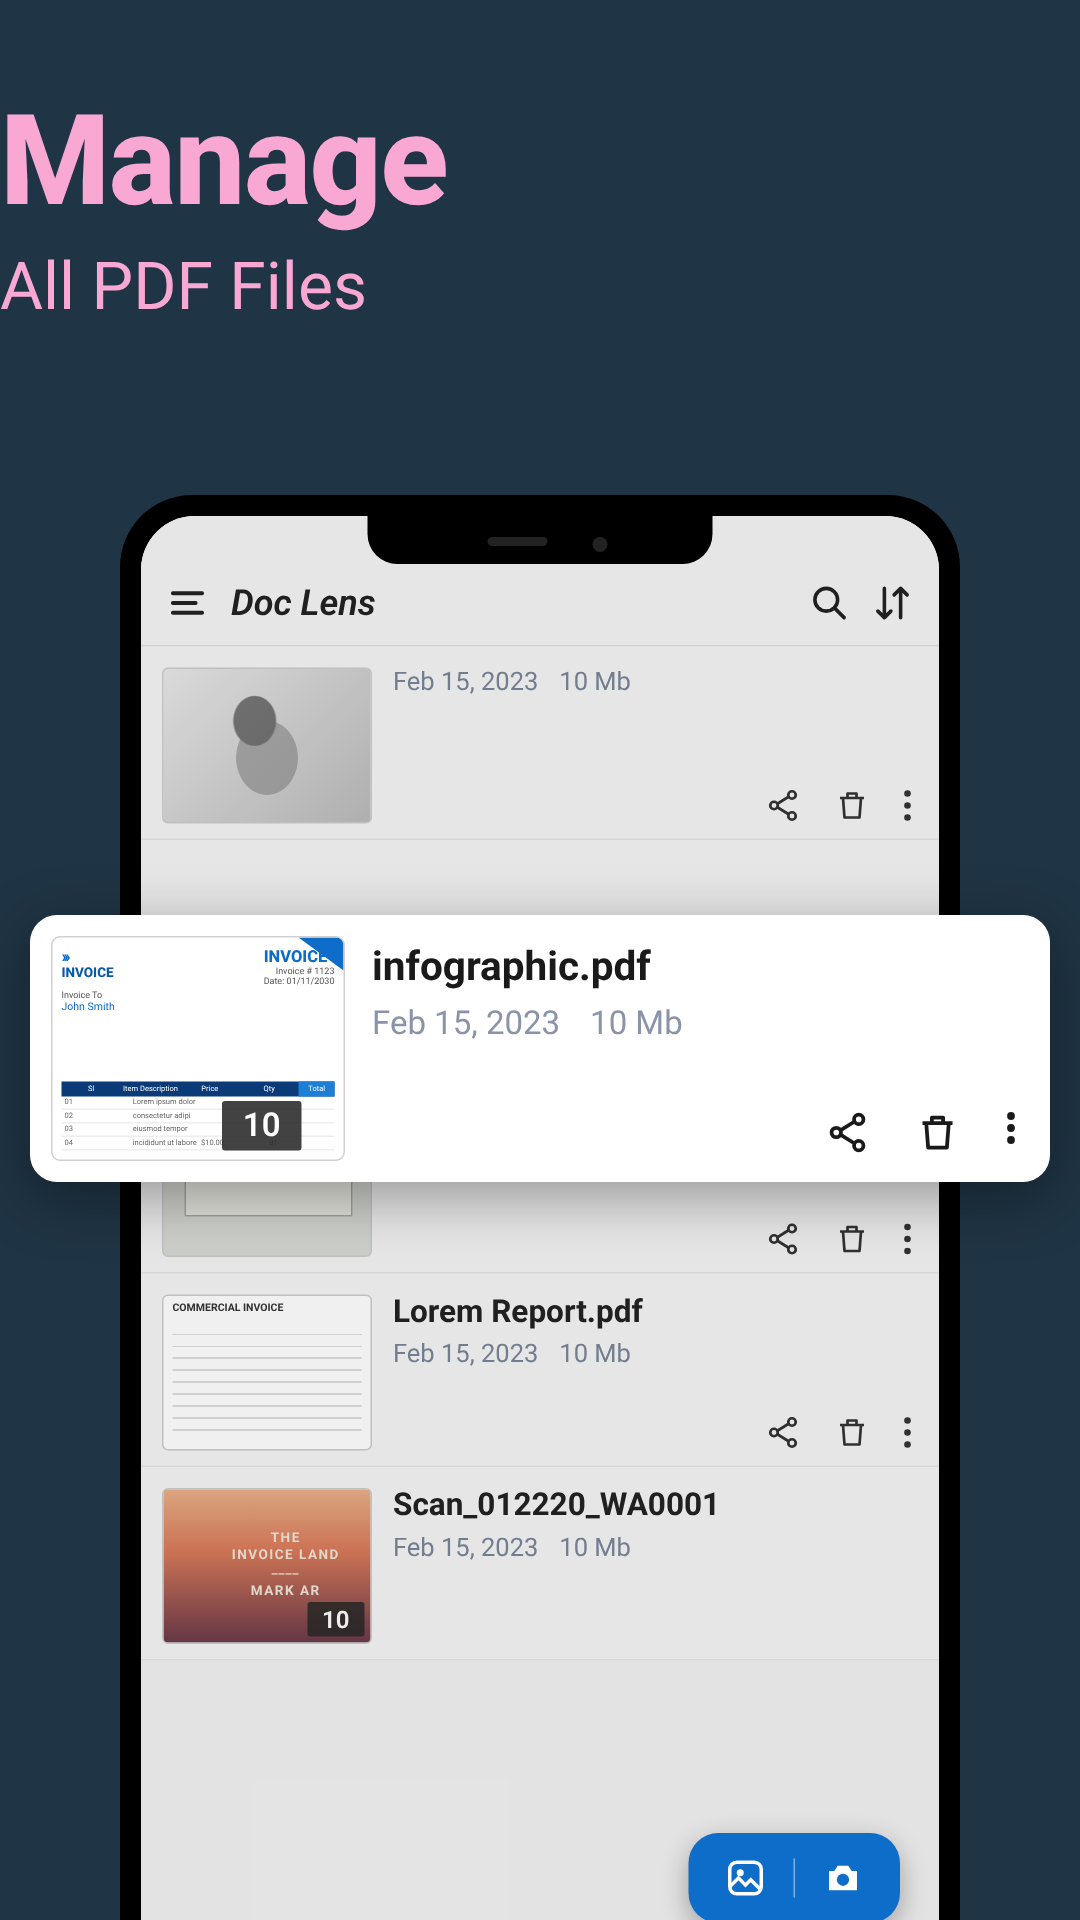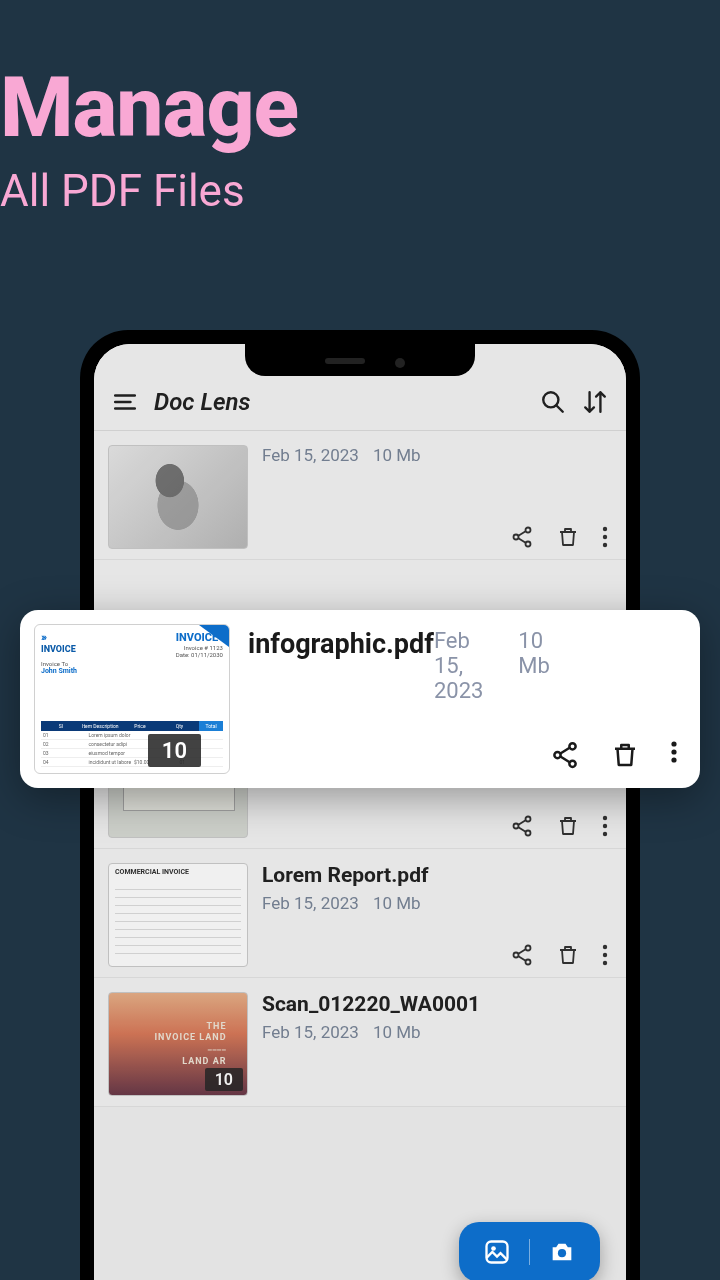--- a/index.html
+++ b/index.html
@@ -77,21 +77,21 @@
 
 
 .thumb-sketch { background: linear-gradient(135deg, #e8e8e8, #bbb); }
 .thumb-sketch::before { content:''; position:absolute; top:10%; left:20%; width:60%; height:80%; background: radial-gradient(ellipse at 40% 30%, #333 0%, #333 20%, transparent 21%), radial-gradient(ellipse at 50% 60%, #888 0%, #888 35%, transparent 36%); opacity:0.6; }
 .thumb-id { background: #d9dcd6; }
 .thumb-id::after { content:''; position:absolute; top:18%; left:10%; width:80%; height:55%; background:#eef0e8; border:1px solid #aaa; }
 .thumb-invoice2 { background:#fff; }
 .thumb-invoice2::before { content:'COMMERCIAL INVOICE'; position:absolute; top:4px; left:6px; font-size:7px; font-weight:700; color:#333; }
 .thumb-invoice2::after { content:''; position:absolute; top:18px; left:4%; width:92%; height:75%; background: repeating-linear-gradient(#fff 0, #fff 7px, #ddd 7px, #ddd 8px); }
 .thumb-dream { background: linear-gradient(180deg, #e8b088 0%, #d97a5a 40%, #6b3a4a 100%); display:flex; align-items:center; justify-content:center; }
-.thumb-dream-text { color:#f0e6d8; font-size:9px; font-weight:700; text-align:right; line-height:1.3; letter-spacing:1px;margin-left:25px; }
+.thumb-dream-text { color:#f0e6d8; font-size:9px; font-weight:700; text-align:center; line-height:1.3; letter-spacing:1px;margin-left:25px; }
 
 
 .highlight-card {
   position: absolute;
   top: 610px;
   left: 20px;
   right: 20px;
   background: #fff;
   border-radius: 18px;
   box-shadow: 0 10px 40px rgba(0,0,0,0.35);
@@ -111,21 +111,21 @@
 .hl-inv-sub { font-size:6px; color:#555; text-align:right; }
 .hl-tri { position:absolute; top:0; right:0; width:0; height:0; border-left:30px solid transparent; border-top:22px solid #0d6dc9; }
 .hl-table { position:absolute; bottom:6px; left:6px; right:6px; }
 .hl-th { background:#0a3a78; height:10px; display:flex; }
 .hl-th span { flex:1; color:#fff; font-size:5px; text-align:center; line-height:10px; }
 .hl-th span:last-child { background:#1b7fd6; flex:0.6; }
 .hl-tr { display:flex; height:9px; border-bottom:1px solid #eee; }
 .hl-tr span { flex:1; font-size:5px; color:#666; line-height:9px; padding-left:2px; }
 .hl-badge { position:absolute; bottom:6px; right:28px; background:rgba(40,40,40,0.88); color:#fff; font-size:22px; font-weight:600; padding:4px 14px; border-radius:2px; }
 
-.hl-info { flex:1; display:flex; flex-direction:row; padding-top:4px; }
+.hl-info { flex:1; display:flex; flex-direction:column; padding-top:4px; }
 .hl-name { font-size:27px; font-weight:700; color:#1a1a1a; margin-bottom:10px; }
 .hl-meta { font-size:22px; color:#8a93a8; display:flex; gap:20px; }
 .hl-actions { display:flex; gap:30px; justify-content:flex-end; margin-top:auto; align-items:center; padding-right:8px; padding-bottom:4px; }
 .hl-act { width:30px; height:30px; }
 
 
 .fab {
   position: absolute;
   bottom: 34px; right: 26px;
   background: #0d6dc9;
@@ -273,21 +273,21 @@
           </div>
         </div>
       </div>
 
       <div class="file-item">
         <div class="thumb thumb-dream">
           <div class="thumb-dream-text">
             <div>THE</div>
             <div>INVOICE LAND</div>
             <div style="font-size:6px;opacity:0.7;margin:2px 0">━━━━</div>
-            <div>LAND AR</div>
+            <div>MARK AR</div>
           </div>
           <div class="thumb-badge">10</div>
         </div>
         <div class="file-info">
           <div class="file-name">Scan_012220_WA0001</div>
           <div class="file-meta">
             <span>Feb 15, 2023</span>
             <span>10 Mb</span>
           </div>
         </div>
@@ -322,21 +322,21 @@
     <div class="hl-tri"></div>
     <div class="hl-thumb-hdr">
       <div class="hl-logo">INVOICE</div>
       <div>
         <div class="hl-inv-label">INVOICE</div>
         <div class="hl-inv-sub"><span>Invoice #</span> <span>1123</span></div>
         <div class="hl-inv-sub"><span>Date:</span> <span>01/11/2030</span></div>
       </div>
     </div>
     <div style="font-size:6px;color:#555;margin-top:2px">Invoice To</div>
-    <div style="font-size:7px;color:#0d6dc9;font-weight:700">John Smith</div>
+    <div style="font-size:7px;color:#0d6dc9;font-weight:400">John Smith</div>
     <div class="hl-table">
       <div class="hl-th">
           <span>Sl</span>
           <span>Item Description</span>
           <span>Price</span>
           <span>Qty</span>
           <span>Total</span>
         </div>
       <div class="hl-tr">
           <span>01</span>

